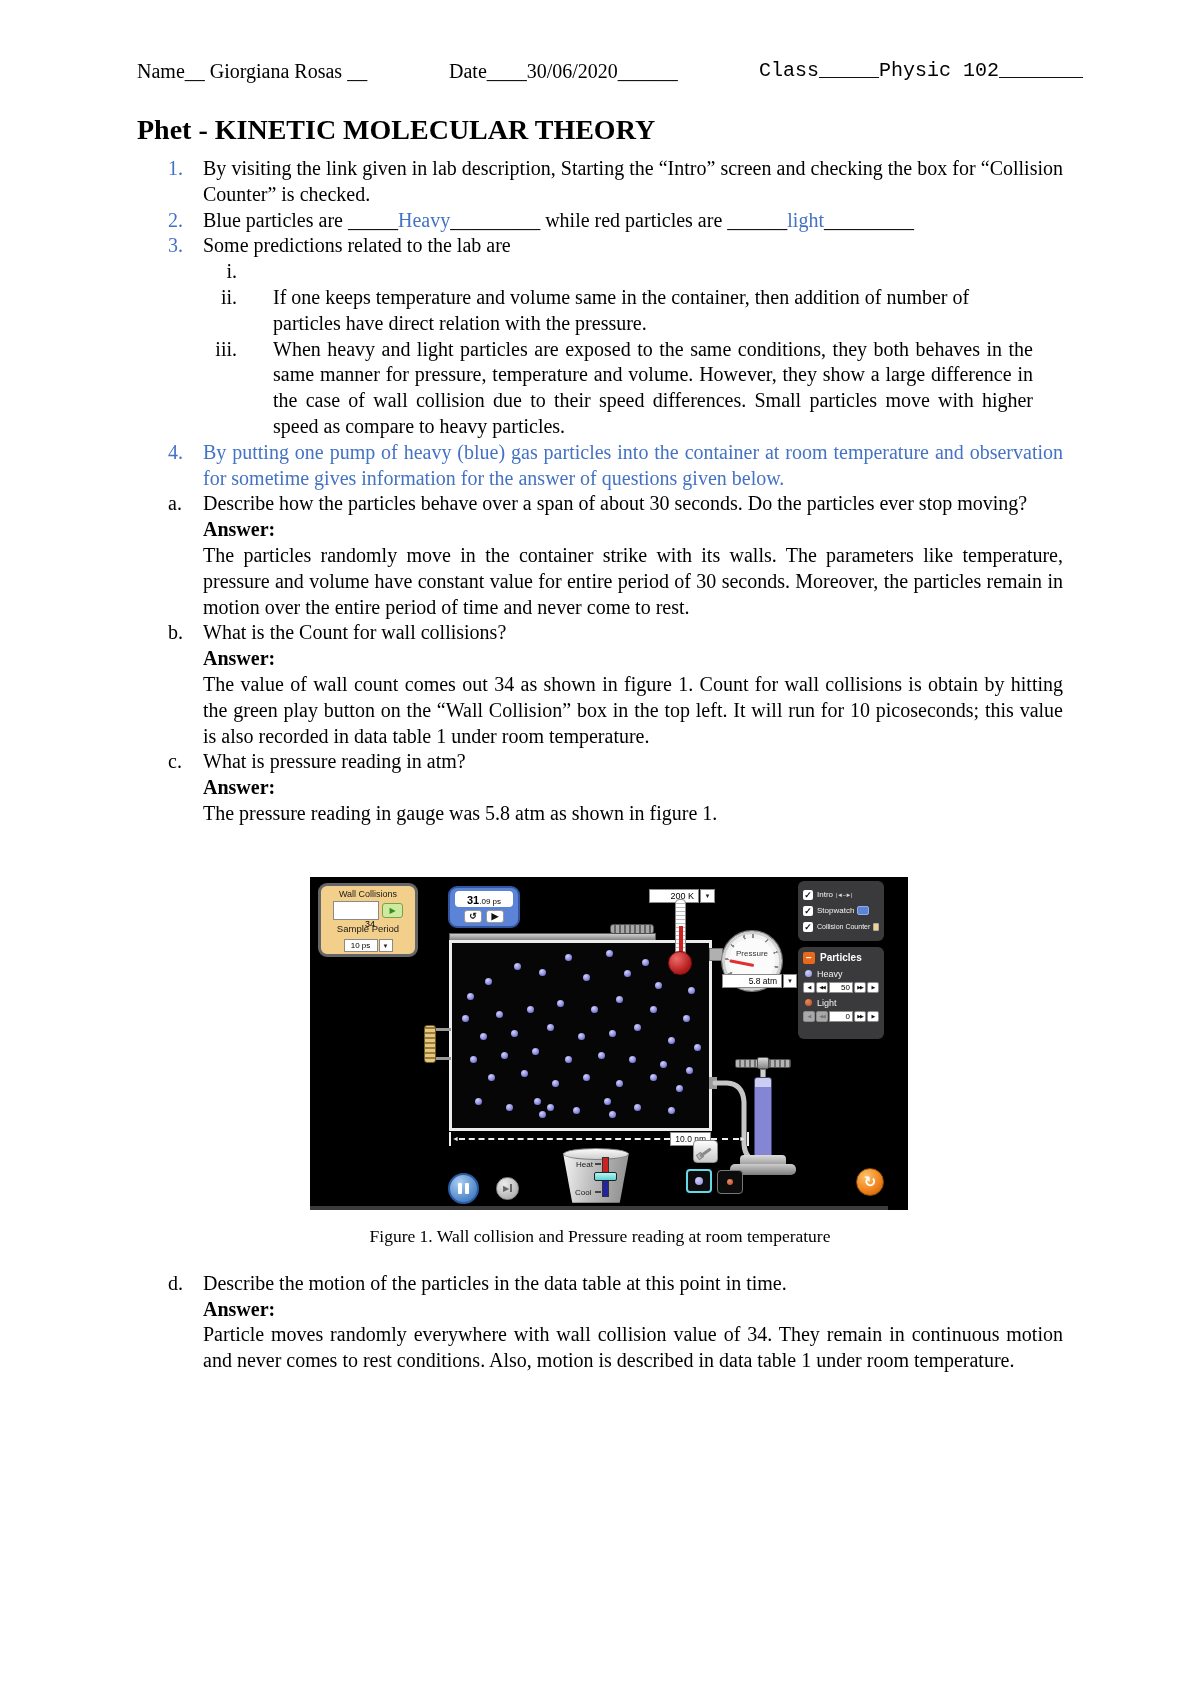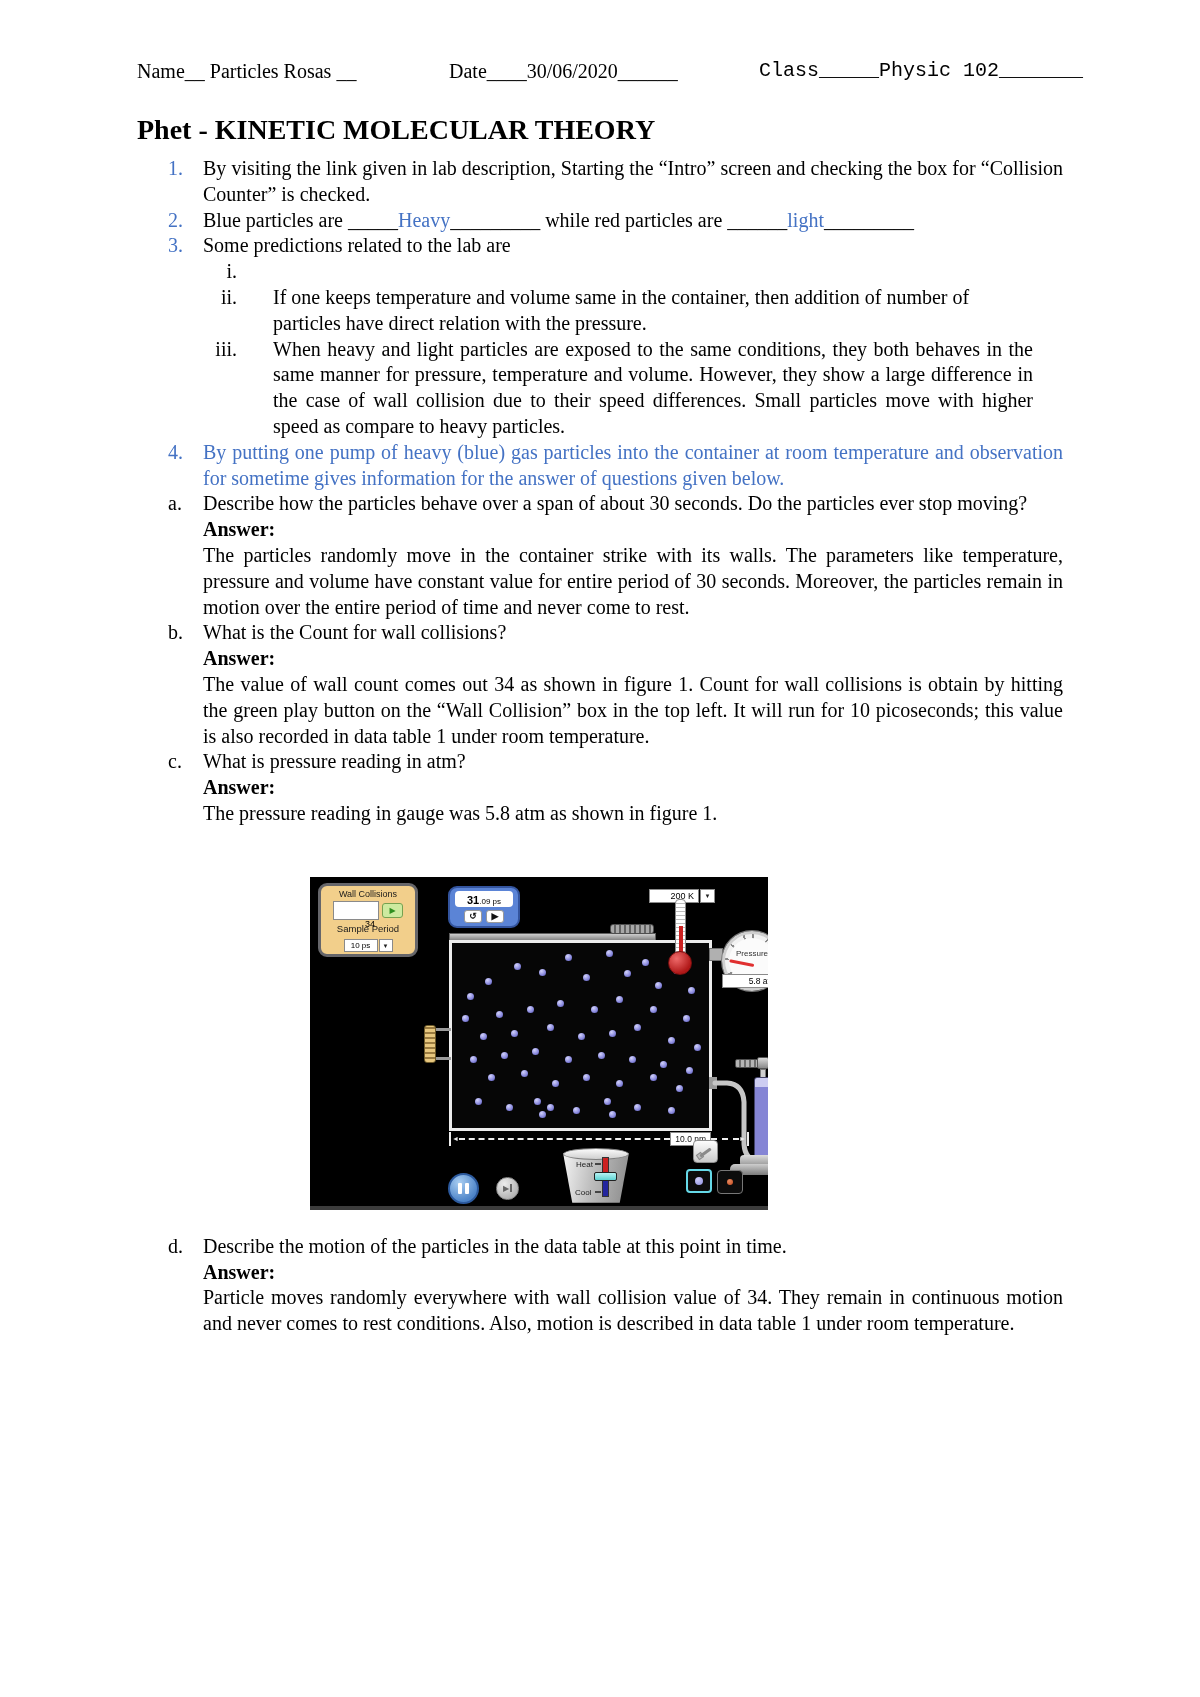--- a/index.html
+++ b/index.html
@@ -22,21 +22,21 @@
   .just { text-align:justify; }
   .sub-item { display:flex; align-items:flex-start; }
   .rnum { width:100px; flex:none; text-align:right; }
   .sbody { margin-left:36px; width:760px; }
   .ans-label { margin-left:66px; font-weight:bold; }
   .ans { margin-left:66px; width:860px; }
   .caption { font-size:17.5px; text-align:center; margin-top:16px; }
   .u { white-space:pre; }
 
   
-  .fig { position:relative; width:458px; height:333px; background:#000;
+  .fig { position:relative; width:598px; height:333px; background:#000;
          margin:50px 0 0 173px; font-family:"Liberation Sans", sans-serif; overflow:hidden; }
   .fig .abs { position:absolute; }
   .fig-bottom-bar { position:absolute; left:0; bottom:0; width:578px; height:4px; background:#3c3c3c; }
 
   
   .wc-panel { left:8px; top:6px; width:100px; height:74px; background:#f2cf8b;
               border:3px solid #66666a; border-radius:9px; text-align:center; padding-top:3px; }
   .wc-title { font-size:9px; color:#1a1a1a; }
   .wc-row { display:flex; justify-content:center; align-items:center; margin-top:2px; gap:3px; }
   .wc-count { width:46px; height:14px; background:#fff; border:1px solid #8a8a8a; font-size:9px;
@@ -209,21 +209,21 @@
          background:radial-gradient(circle at 35% 28%, #ffc168, #ef8019 60%, #b85c07); border:1px solid #8a4a05;
          color:#fff; font-size:15px; line-height:26px; text-align:center; font-weight:bold;
          font-family:"DejaVu Sans", sans-serif; }
 </style>
 </head>
 <body>
 
 <div class="page">
 
   <div class="hdr">
-    <span class="h-name u">Name__ Particles Rosas __</span>
+    <span class="h-name u">Name__ Giorgiana Rosas __</span>
     <span class="h-date u">Date____30/06/2020______</span>
     <span class="h-class u">Class_____Physic 102_______</span>
   </div>
 
   <div class="title">Phet - KINETIC MOLECULAR THEORY</div>
 
   <div class="doc">
     <div class="item">
       <span class="num blue">1.</span>
       <div class="ibody just">By visiting the link given in lab description, Starting the “Intro” screen and checking the box for “Collision Counter” is checked.</div>
@@ -478,20 +478,21 @@
     </div>
     <div class="abs sel-btn sel-light">
       <span class="sel-dot light"></span>
     </div>
 
     <div class="abs reset-btn">↻</div>
 
     <div class="fig-bottom-bar"></div>
   </div>
 
+  <div class="caption">Figure 1. Wall collision and Pressure reading at room temperature</div>
 
   <div class="doc" style="margin-top:24px">
     <div class="item">
       <span class="num">d.</span>
       <div class="ibody">Describe the motion of the particles in the data table at this point in time.</div>
     </div>
     <div class="ans-label">Answer:</div>
     <div class="ans just">Particle moves randomly everywhere with wall collision value of 34. They remain in continuous motion and never comes to rest conditions. Also, motion is described in data table 1 under room temperature.</div>
   </div>
 

